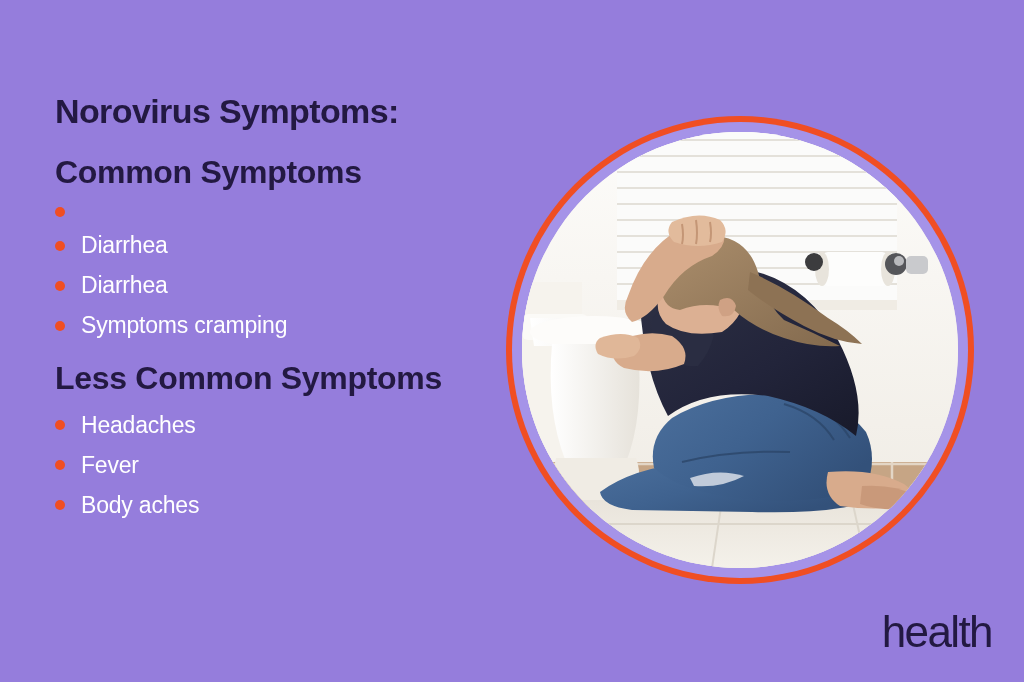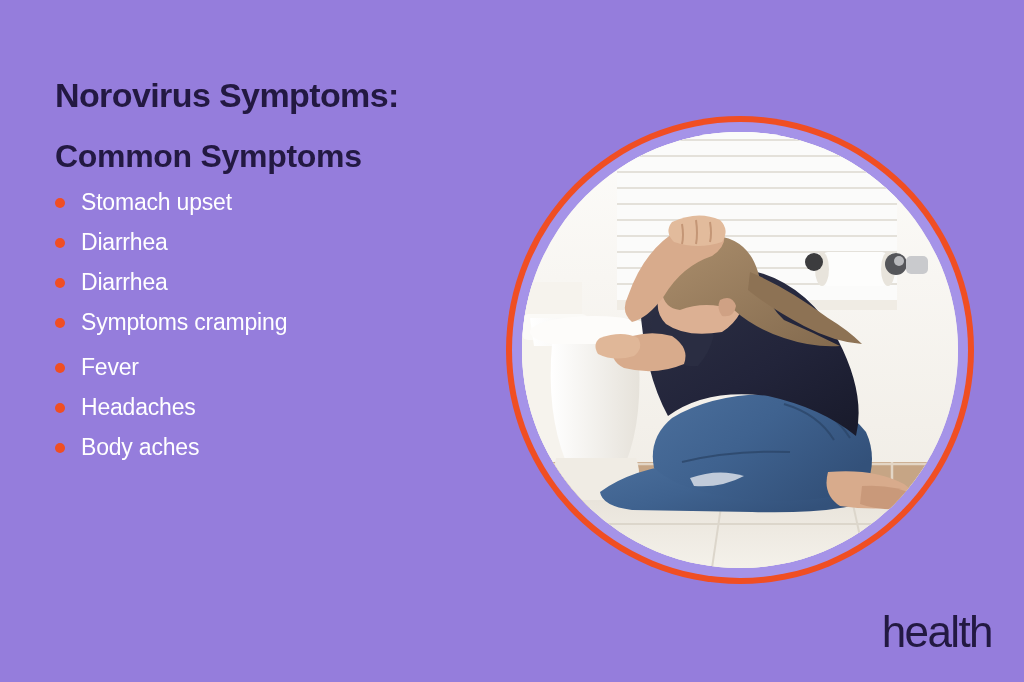--- a/index.html
+++ b/index.html
@@ -10,21 +10,21 @@
   #infographic {
     position:relative;
     width:1024px; height:682px;
     background:#957ddc;
     overflow:hidden;
   }
 
   
   #text-panel {
     position:absolute;
-    left:55px; top:76px;
+    left:55px; top:92px;
     width:440px;
   }
   #title {
     font-size:34px;
     font-weight:bold;
     color:#231942;
     letter-spacing:-0.6px;
     line-height:1.15;
     margin-bottom:22px;
   }
@@ -99,46 +99,46 @@
 
   <div id="text-panel">
 
     <div id="title">Norovirus Symptoms:</div>
 
     <div>
       <div class="section-header">Common Symptoms</div>
       <ul class="symptom-list">
         <li class="symptom-item">
           <span class="bullet-dot"></span>
-          <span class="symptom-label">Stomach upset</span>
         </li>
         <li class="symptom-item">
           <span class="bullet-dot"></span>
           <span class="symptom-label">Diarrhea</span>
         </li>
         <li class="symptom-item">
           <span class="bullet-dot"></span>
           <span class="symptom-label">Diarrhea</span>
         </li>
         <li class="symptom-item">
           <span class="bullet-dot"></span>
           <span class="symptom-label">Symptoms cramping</span>
         </li>
       </ul>
     </div>
 
     <div id="group-less">
+      <div class="section-header">Less Common Symptoms</div>
       <ul class="symptom-list">
         <li class="symptom-item">
           <span class="bullet-dot"></span>
+          <span class="symptom-label">Headaches</span>
+        </li>
+        <li class="symptom-item">
+          <span class="bullet-dot"></span>
           <span class="symptom-label">Fever</span>
-        </li>
-        <li class="symptom-item">
-          <span class="bullet-dot"></span>
-          <span class="symptom-label">Headaches</span>
         </li>
         <li class="symptom-item">
           <span class="bullet-dot"></span>
           <span class="symptom-label">Body aches</span>
         </li>
       </ul>
     </div>
 
   </div>
 

